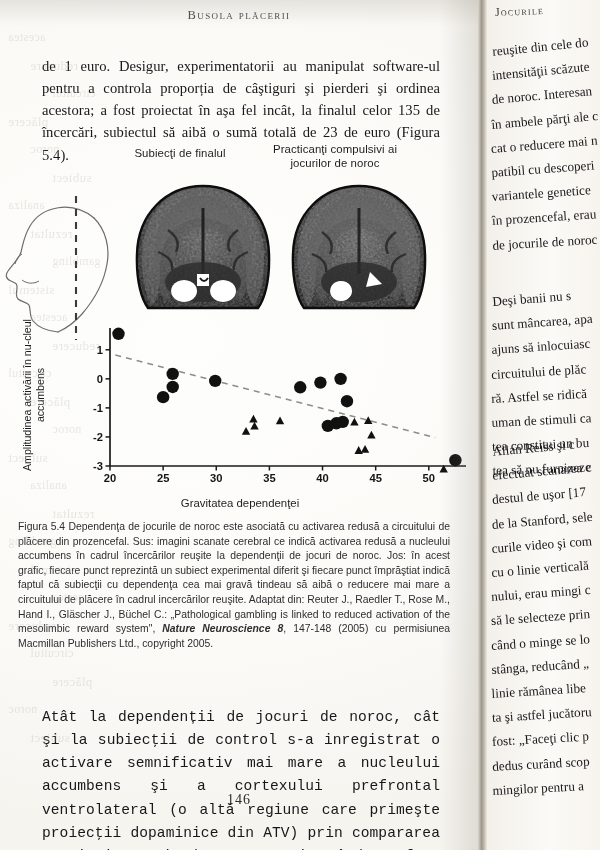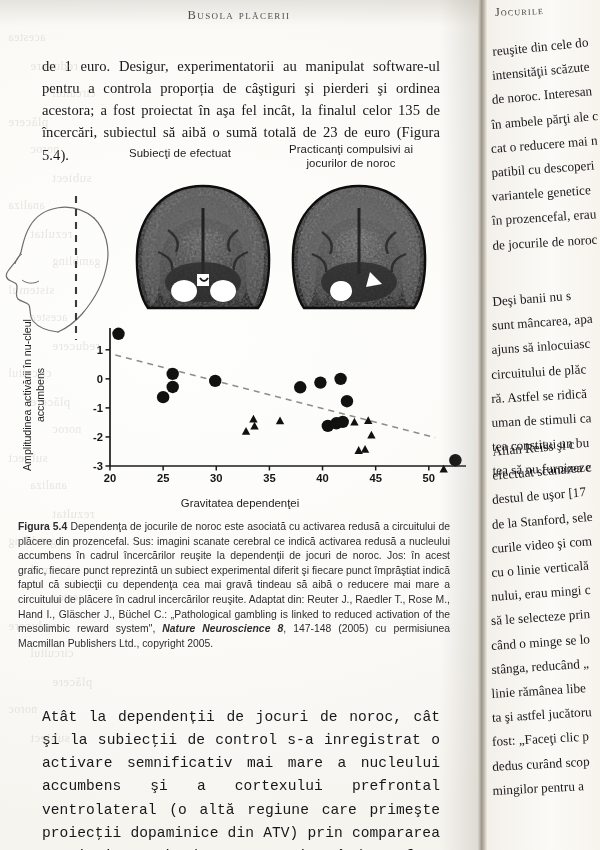--- a/index.html
+++ b/index.html
@@ -82,21 +82,21 @@
   .scan-label {
     position: absolute;
     text-align: center;
     font-family: "Liberation Sans", sans-serif;
     font-size: 11.4px;
     line-height: 14px;
     color: #1d1d1f;
     letter-spacing: .1px;
   }
   #scan-label-left  { left: 112px; top: 6px;  width: 136px; }
-  #scan-label-right { left: 276px; top: 2px;  width: 150px; }
+  #scan-label-right { left: 260px; top: 2px;  width: 150px; }
 
   .brainwrap { position: absolute; top: 42px; }
   #brain-left  { left: 128px; }
   #brain-right { left: 284px; }
 
   #head-icon { position: absolute; left: 2px; top: 52px; }
 
   
   #chart {
     position: absolute;
@@ -133,21 +133,21 @@
     position: absolute;
     left: 18px;
     top: 520px;
     width: 432px;
     font-family: "Liberation Sans", sans-serif;
     font-size: 10.4px;
     line-height: 14.6px;
     color: #2d2d30;
     text-align: justify;
   }
-  #caption b { font-weight: bold; }
+  #caption b { font-weight: normal; }
   #caption i { font-style: italic; font-weight: bold; }
 
   #folio {
     position: absolute;
     left: 0; width: 478px;
     top: 792px;
     text-align: center;
     font-size: 14px;
     color: #2b2a2d;
     font-family: "Liberation Serif", serif;
@@ -213,21 +213,21 @@
 <div id="page">
 
   <div id="leftpage">
 
     <div id="running-head">Busola plăcerii</div>
 
     <p id="para-top" class="bodytext">de 1 euro. Desigur, experimentatorii au manipulat software-ul pentru a controla proporția de câştiguri şi pierderi şi ordinea acestora; a fost proiectat în aşa fel incât, la finalul celor 135 de încercări, subiectul să aibă o sumă totală de 23 de euro (Figura 5.4).</p>
 
     <div id="figure">
 
-      <div id="scan-label-left" class="scan-label">Subiecţi de efectuat</div>
+      <div id="scan-label-left" class="scan-label">Subiecţi de finalul</div>
       <div id="scan-label-right" class="scan-label">Practicanţi compulsivi ai jocurilor de noroc</div>
 
       <div id="head-icon">
         <svg width="120" height="150" viewBox="0 0 120 150">
           <path d="M92 26 C70 8, 40 14, 28 34 C22 44, 21 52, 19 60
                    C17 67, 10 73, 6 79 C3 83, 4 87, 9 89
                    C13 91, 15 91, 15 95 C15 100, 13 104, 16 107
                    C19 110, 25 110, 27 113 C29 117, 27 124, 31 129
                    C36 135, 46 139, 56 140" fill="none" stroke="#6f6c68" stroke-width="1.2" stroke-linecap="round"></path>
           <path d="M92 26 C104 38, 108 56, 105 72 C102 90, 92 108, 80 122 C72 131, 63 137, 56 140" fill="none" stroke="#6f6c68" stroke-width="1.2" stroke-linecap="round"></path>
@@ -392,20 +392,21 @@
         </svg>
       </div>
     </div>
 
     <div id="caption">
       <b>Figura 5.4</b><span> Dependenţa de jocurile de noroc este asociată cu activarea redusă a circuitului de plăcere din prozencefal. Sus: imagini scanate cerebral ce indică activarea redusă a nucleului accumbens în cadrul încercărilor reuşite la dependenţii de jocuri de noroc. Jos: în acest grafic, fiecare punct reprezintă un subiect experimental diferit şi fiecare punct împrăştiat indică faptul că subiecţii cu dependenţa cea mai gravă tindeau să aibă o reducere mai mare a circuitului de plăcere în cadrul incercărilor reuşite. Adaptat din: Reuter J., Raedler T., Rose M., Hand I., Gläscher J., Büchel C.: „Pathological gambling is linked to reduced activation of the mesolimbic reward system", </span><i>Nature Neuroscience 8</i><span>, 147-148 (2005) cu permisiunea Macmillan Publishers Ltd., copyright 2005.</span>
     </div>
 
     <p id="para-bottom" class="bodytext"><span class="indent">Atât la dependenții de jocuri de noroc, cât şi la subiecţii de control s-a inregistrat o activare semnificativ mai mare a nucleului accumbens şi a cortexului prefrontal ventrolateral (o altă regiune care primeşte proiecţii dopaminice din ATV) prin compararea reuşitei cu pierderea. Totuşi, când au fost comparate incercările</span></p>
 
+    <div id="folio">146</div>
 
     <div id="spine-shade"></div>
     <div id="top-shade"></div>
   </div>
 
   <div id="gutter"></div>
 
   <div id="rightpage">
     <div id="right-running-head">Jocurile</div>
     <div id="rblock1" class="rtext">

